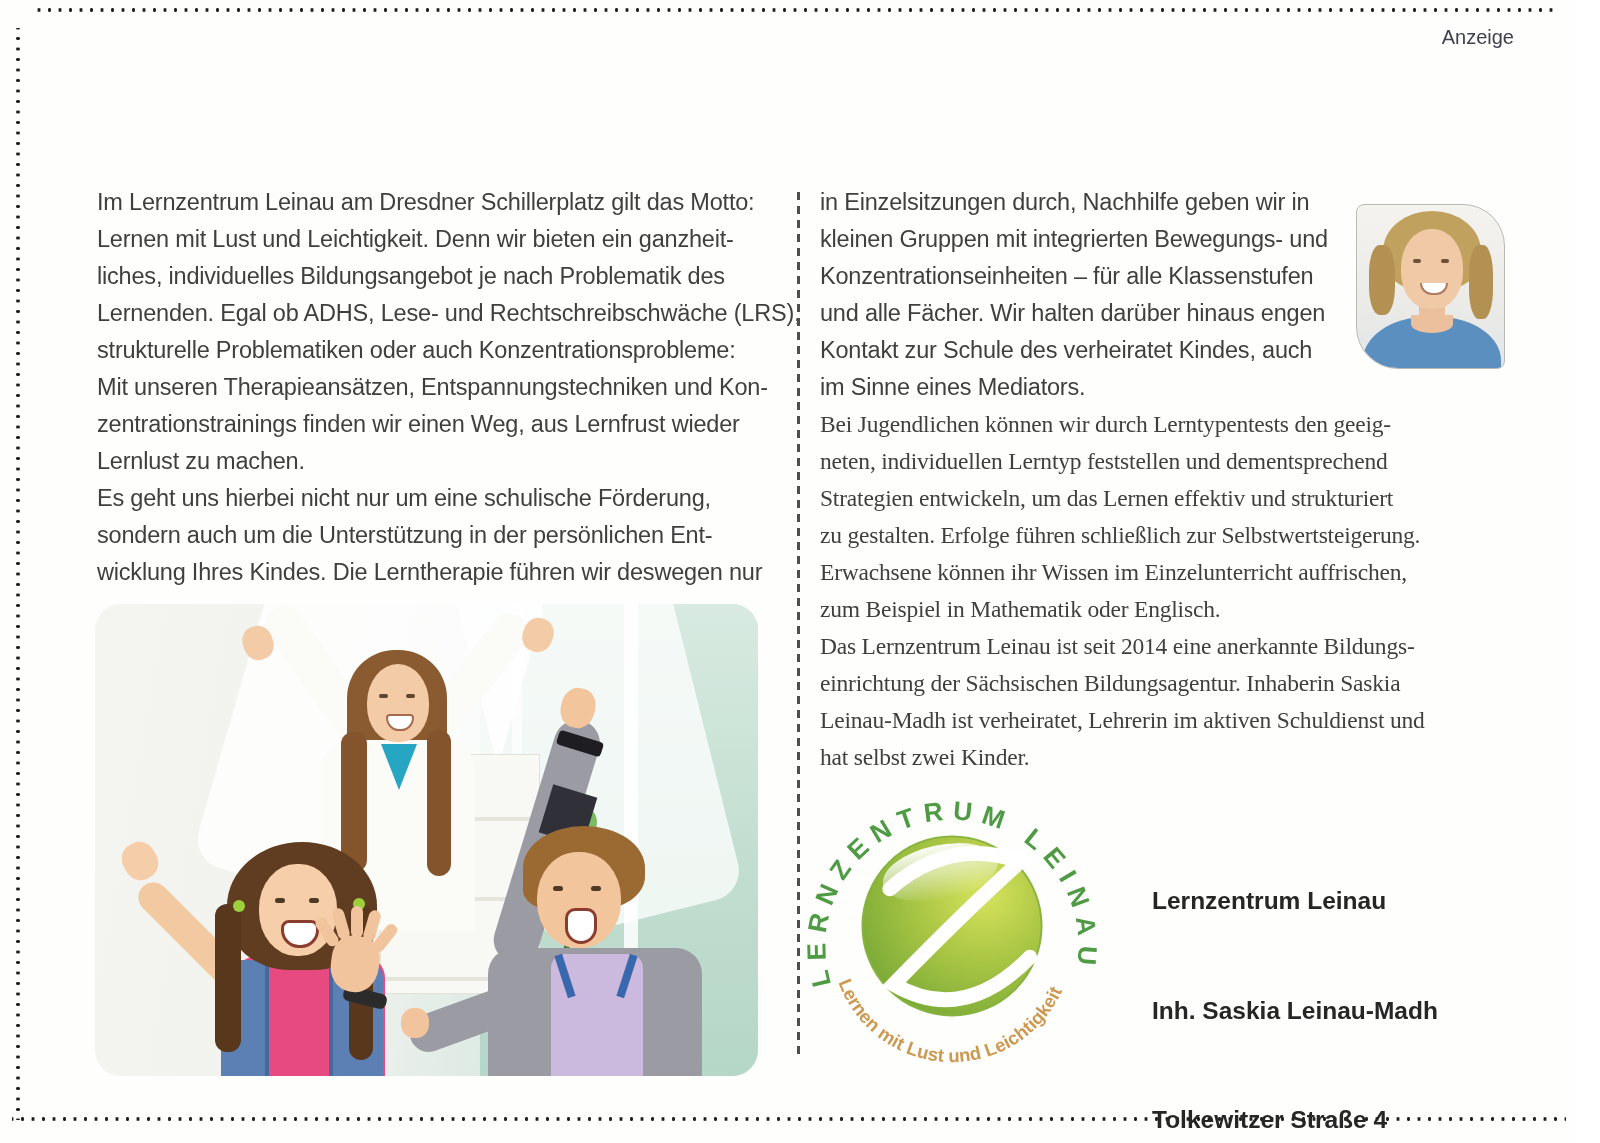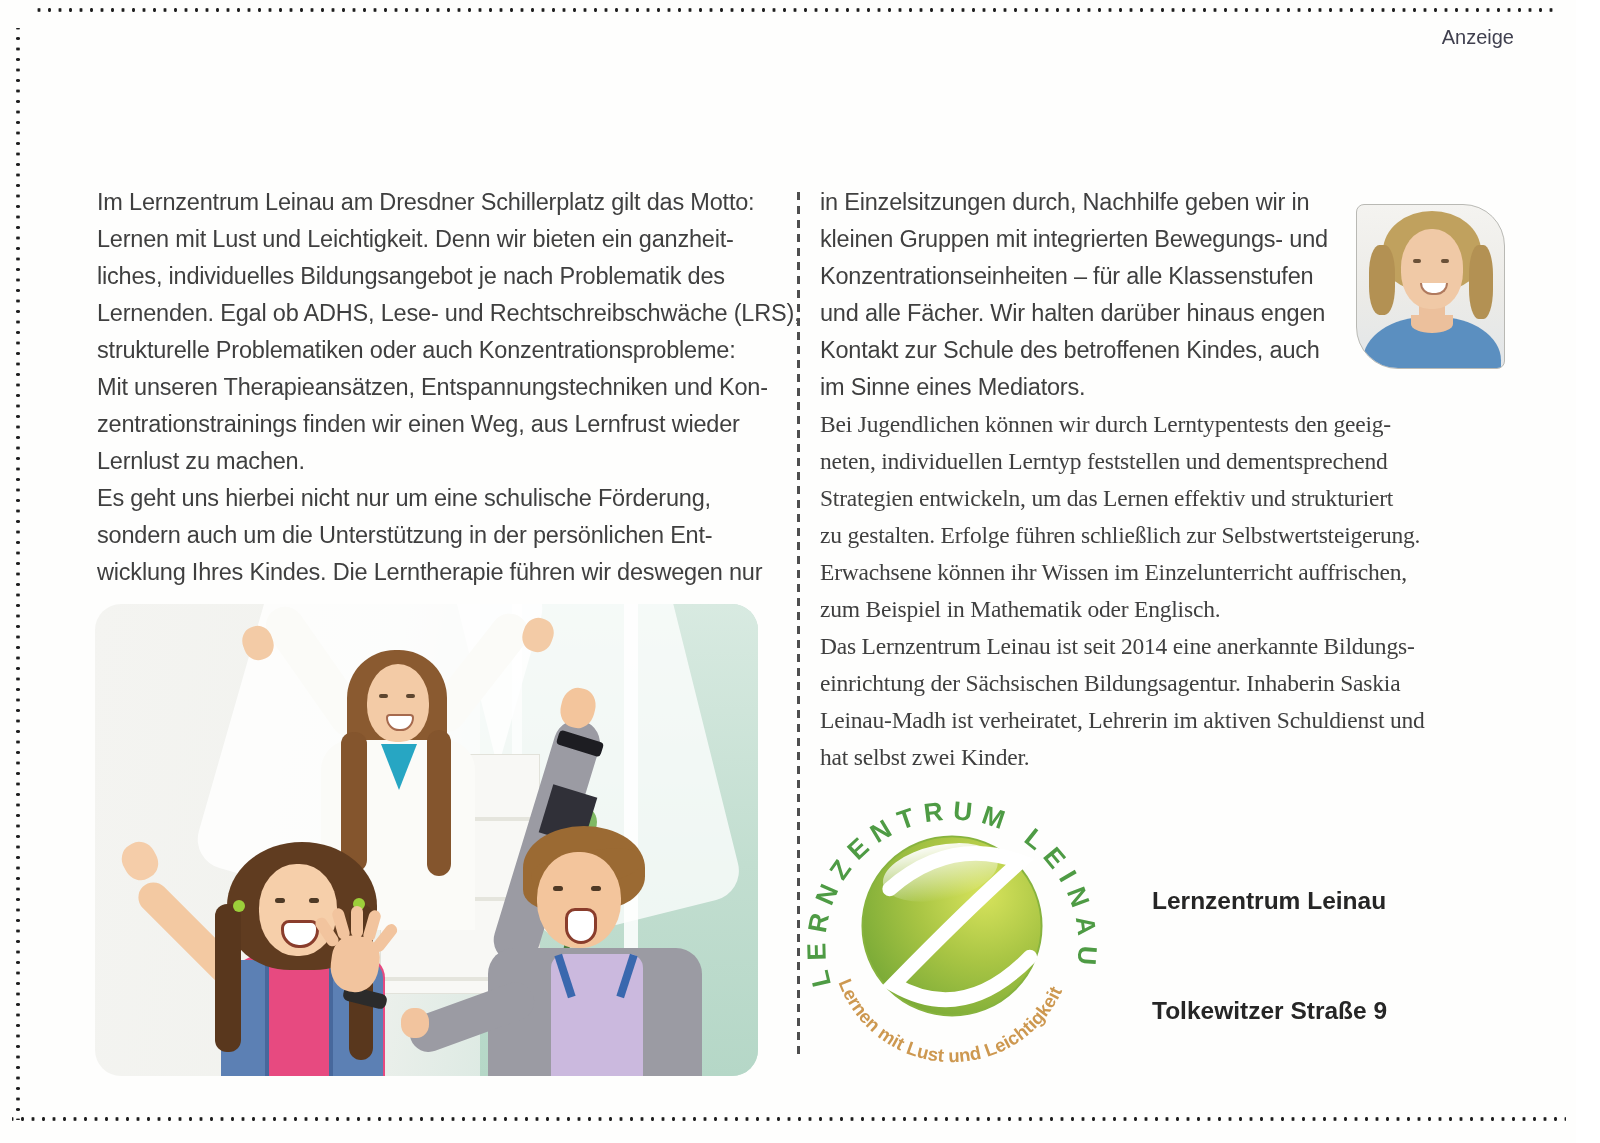--- a/index.html
+++ b/index.html
@@ -160,21 +160,21 @@
 zentrationstrainings finden wir einen Weg, aus Lernfrust wieder
 Lernlust zu machen.
 Es geht uns hierbei nicht nur um eine schulische Förderung,
 sondern auch um die Unterstützung in der persönlichen Ent-
 wicklung Ihres Kindes. Die Lerntherapie führen wir deswegen nur</div>
   <div class="col-divider"></div>
   <div class="body-text right-col-intro">in Einzelsitzungen durch, Nachhilfe geben wir in
 kleinen Gruppen mit integrierten Bewegungs- und
 Konzentrationseinheiten – für alle Klassenstufen
 und alle Fächer. Wir halten darüber hinaus engen
-Kontakt zur Schule des betroffenen Kindes, auch
+Kontakt zur Schule des verheiratet Kindes, auch
 im Sinne eines Mediators.</div>
   <div class="body-text right-col-body">Bei Jugendlichen können wir durch Lerntypentests den geeig-
 neten, individuellen Lerntyp feststellen und dementsprechend
 Strategien entwickeln, um das Lernen effektiv und strukturiert
 zu gestalten. Erfolge führen schließlich zur Selbstwertsteigerung.
 Erwachsene können ihr Wissen im Einzelunterricht auffrischen,
 zum Beispiel in Mathematik oder Englisch.
 Das Lernzentrum Leinau ist seit 2014 eine anerkannte Bildungs-
 einrichtung der Sächsischen Bildungsagentur. Inhaberin Saskia
 Leinau-Madh ist verheiratet, Lehrerin im aktiven Schuldienst und
@@ -273,20 +273,21 @@
     <text font-family="Liberation Sans, sans-serif" font-size="27" font-weight="bold" letter-spacing="4" style="fill:var(--logo-arc-top,#4e9b44)">
       <textPath href="#arcTop" startOffset="0" textLength="470" lengthAdjust="spacing">LERNZENTRUM LEINAU</textPath>
     </text>
     <text font-family="Liberation Sans, sans-serif" font-size="19" font-weight="bold" letter-spacing="1.5" style="fill:var(--logo-arc-bottom,#cd9850)">
       <textPath href="#arcBottom" startOffset="4" textLength="296" lengthAdjust="spacing">Lernen mit Lust und Leichtigkeit</textPath>
     </text>
   </svg>
 
   <div class="contact">
     <div>Lernzentrum Leinau</div>
-    <div>Tolkewitzer Straße 9</div>
+    <div>Inh. Saskia Leinau-Madh</div>
+    <div>Tolkewitzer Straße 4</div>
     
     
     
     
   </div>
 
 </div>
 
 </body></html>

